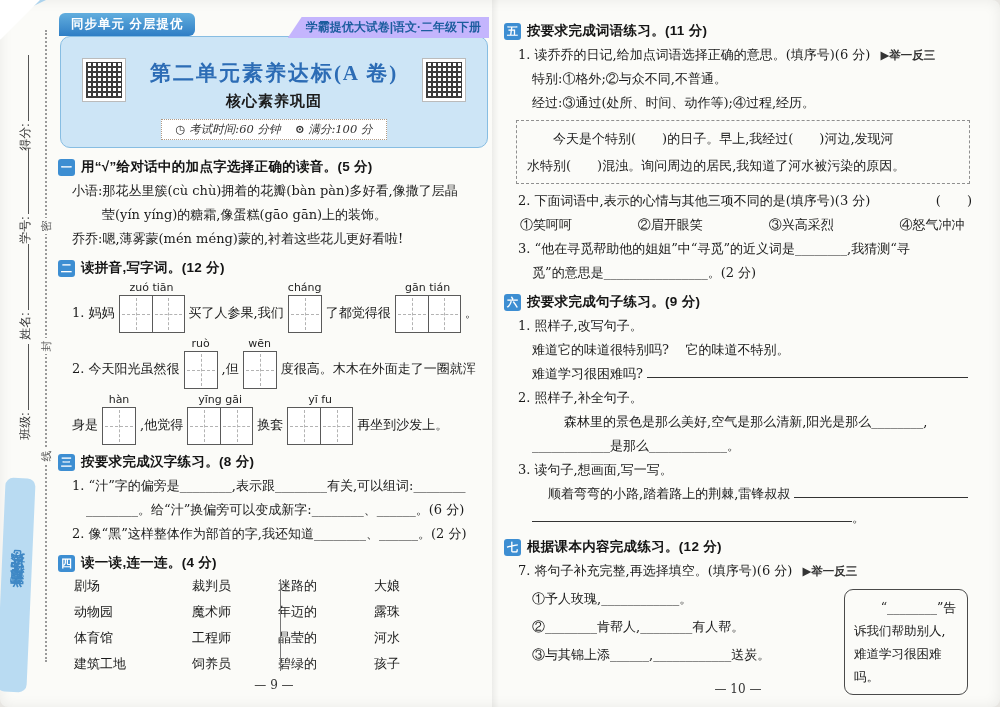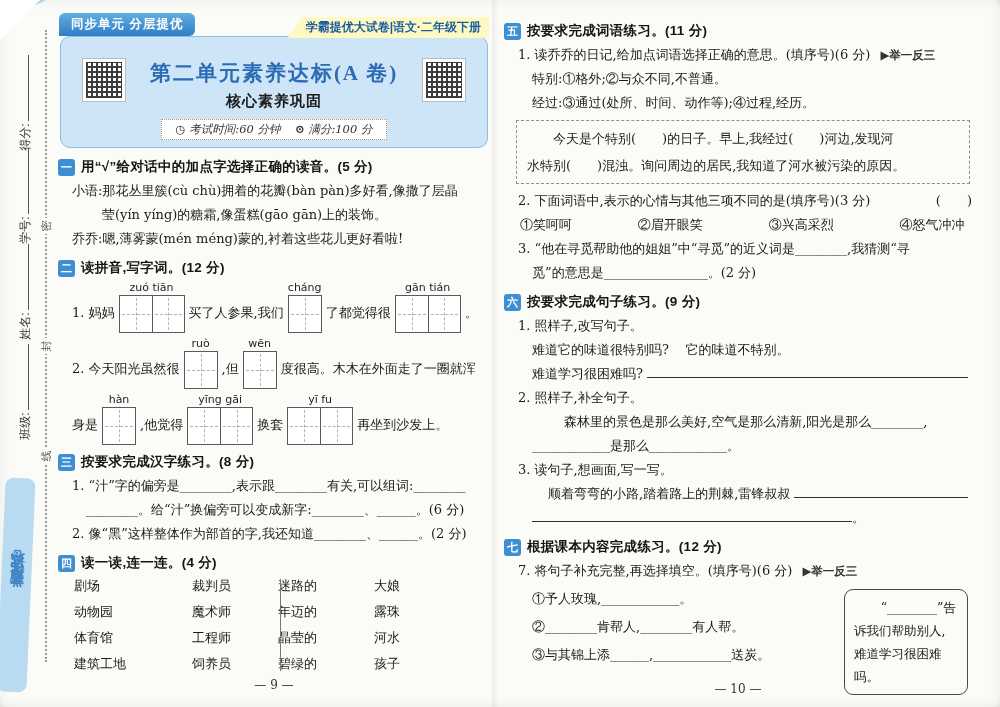--- a/index.html
+++ b/index.html
@@ -31,21 +31,21 @@
   .page { position:absolute; top:6px; }
   .page-left  { left:58px;  width:432px; height:696px; }
   .page-right { left:504px; width:468px; height:696px; padding-top:16px; }
 
   
   .banner { position:relative; margin:30px 2px 10px 2px; height:112px; background:#cde5f6;
             border:1.5px solid #87bde2; border-radius:10px; text-align:center; padding-top:22px; }
   .hbadge { position:absolute; top:-24px; left:-2px; background:linear-gradient(180deg,#62aede,#2f7ec5);
             color:#fff; font-weight:bold; font-size:12.5px; padding:3px 12px; border-radius:6px 6px 6px 0;
             letter-spacing:1px; }
-  .hseries { position:absolute; top:-20px; right:-2px; background:#fef9c3; color:#1c5d9e; font-weight:bold;
+  .hseries { position:absolute; top:-20px; right:-2px; background:#c4b5fd; color:#1c5d9e; font-weight:bold;
              font-size:12px; padding:2px 8px 2px 18px; clip-path:polygon(14px 0, 100% 0, 100% 100%, 0 100%); }
   .htitle { font-size:21px; font-weight:bold; color:#2c6cb5; letter-spacing:2px; font-family:"Liberation Serif", serif; }
   .hsub { font-size:15px; font-weight:bold; color:#1b1b1b; margin-top:5px; letter-spacing:1px; }
   .hinfo { display:inline-block; margin-top:8px; background:#fff; border:1.5px dotted #b09a86; padding:2px 14px;
            font-size:11.5px; color:#333; font-family:"DejaVu Serif", serif; font-style:italic; }
   .hinfo b { font-style:normal; }
   .qr { position:absolute; width:42px; height:42px; background:
           repeating-linear-gradient(0deg,#3c3c3c 0 2px,transparent 2px 5px),
           repeating-linear-gradient(90deg,#3c3c3c 0 2px,#ffffff 2px 5px);
         border:3px solid #fff; outline:1px solid #bbb; }

